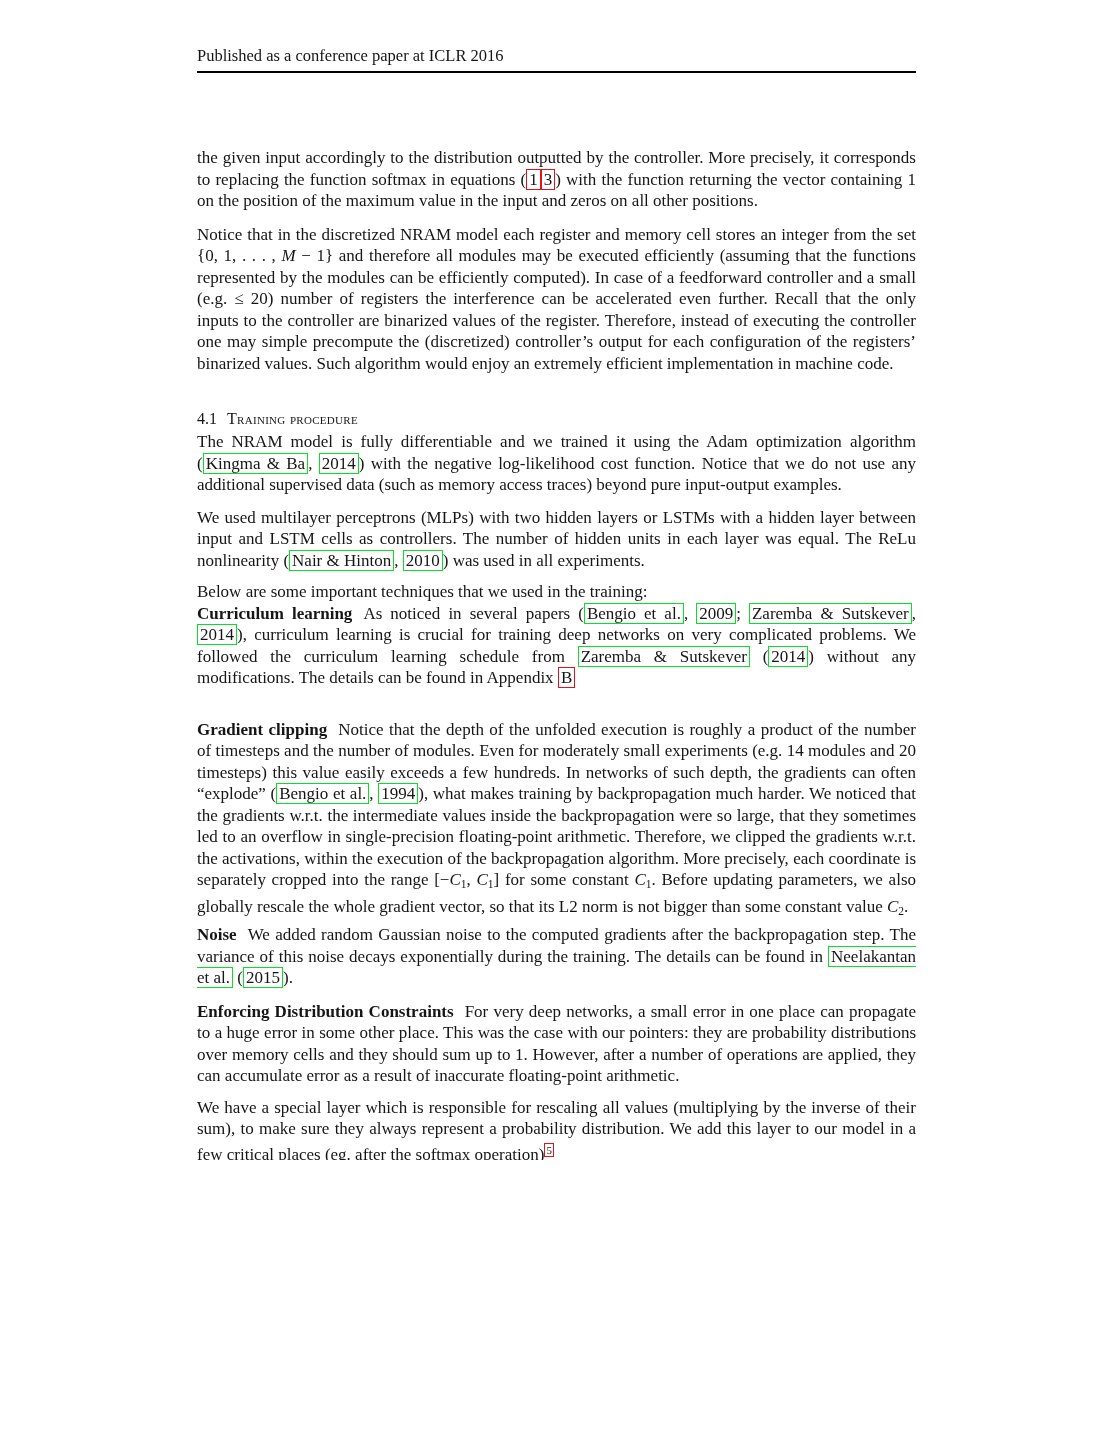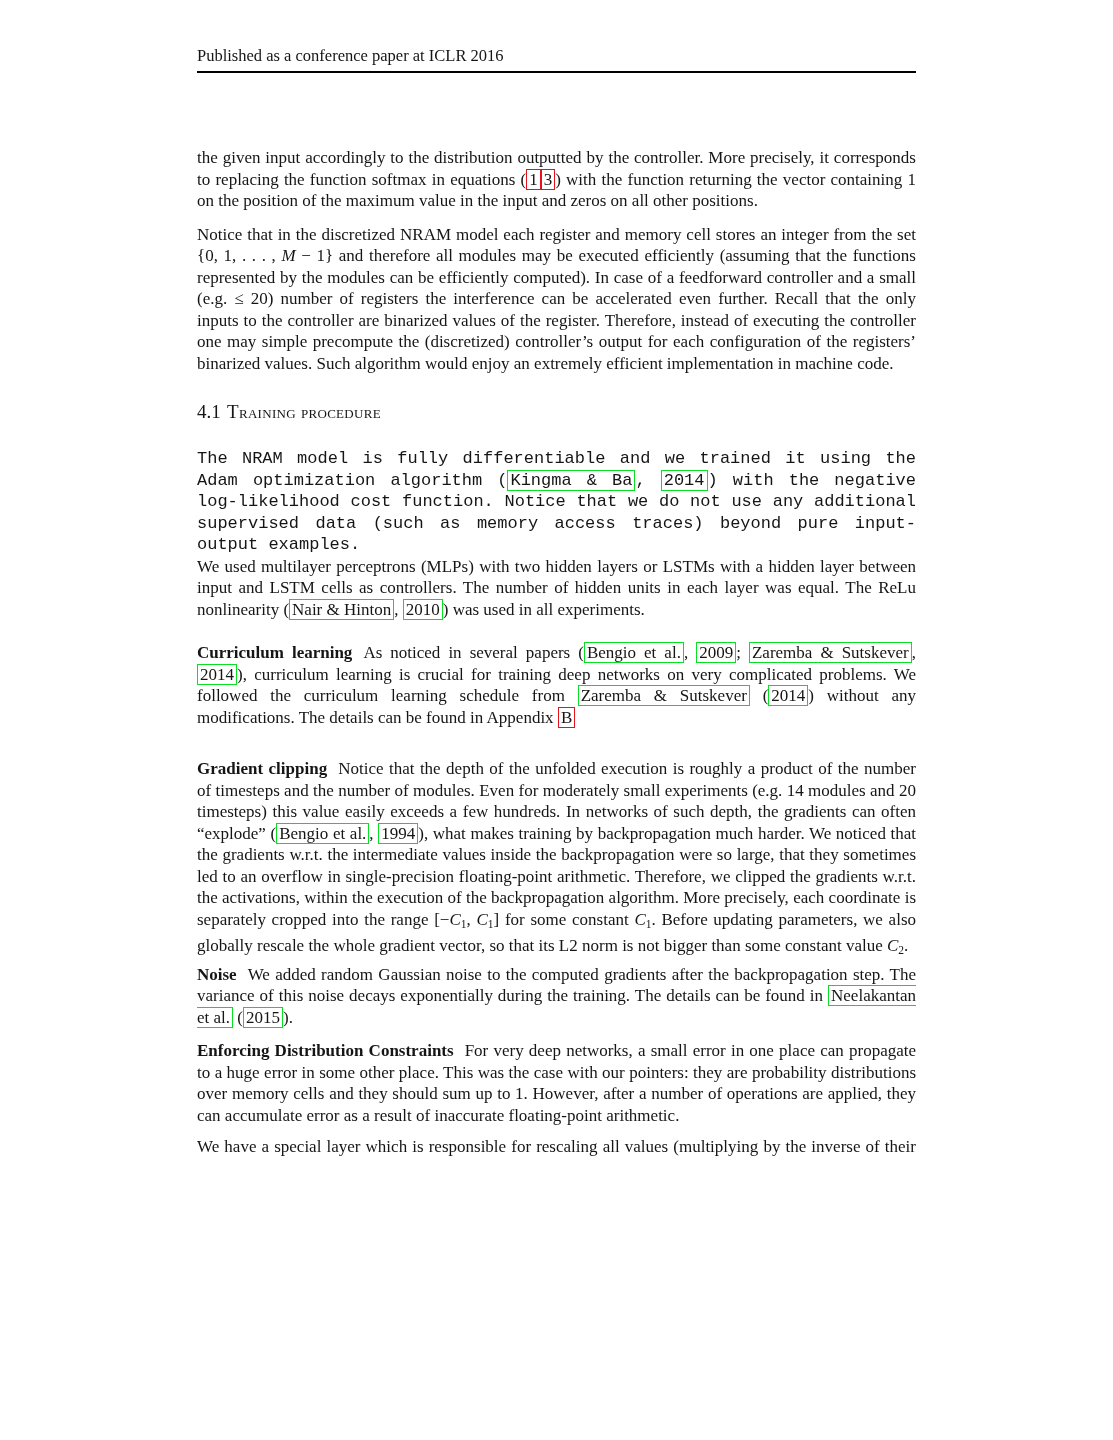--- a/index.html
+++ b/index.html
@@ -14,30 +14,30 @@
     padding: 45px 197px 0 197px;
     overflow: hidden;
   }
   .running-header { font-size: 16.5px; line-height: 21px; }
   .header-rule { border: 0; border-top: 2px solid #000; margin: 5px 0 0 0; }
 
   .para { font-size: 17px; line-height: 21.5px; text-align: justify; }
 
   .sec-heading { margin-top: 30px; font-size: 20.5px; }
   .sec-num { display: inline-block; width: 37px; }
-  .subsec-heading { margin-top: 27px; font-size: 19px; }
+  .subsec-heading { margin-top: 36px; font-size: 16px; }
   .subsec-num { display: inline-block; width: 30px; }
   .smallcaps { font-variant: small-caps; letter-spacing: 0.3px; }
 
   #p-argmax { margin-top: 74px; }
   #p-discretized { margin-top: 12px; }
-  #p-nram-adam { margin-top: 25px; font-family: Liberation Mono, monospace; }
-  #p-mlp { }
+  #p-nram-adam { margin-top: 3px; }
+  #p-mlp { margin-top: 11px; }
   #p-below { margin-top: 10px; }
-  #p-curriculum { margin-top: 22px; }
+  #p-curriculum { }
   #p-gradient { margin-top: 30px; }
   #p-noise { margin-top: 2px; }
   #p-enforcing { margin-top: 12px; }
   #p-rescale { margin-top: 10px; }
 
   .footnote-rule { border: 0; border-top: 1.5px solid #000; width: 263px; margin: 15px 0 0 0; }
   .footnote { margin-top: 5px; font-size: 14.5px; line-height: 20px; text-align: justify; text-indent: 20px; }
   .page-number { margin-top: 26px; text-align: center; font-size: 17px; }
 
   
@@ -62,20 +62,21 @@
   <div class="para" id="p-argmax"><span>the given input accordingly to the distribution outputted by the controller. More precisely, it corresponds to replacing the function </span><span class="seg-bold">softmax</span><span> in equations (</span><span class="seg-link seg-red">1</span><span class="seg-link seg-red">3</span><span>) with the function returning the vector containing 1 on the position of the maximum value in the input and zeros on all other positions.</span></div>
   <div class="para" id="p-discretized"><span>Notice that in the discretized NRAM model each register and memory cell stores an integer from the set {0, 1, . . . , </span><span class="seg-mathit">M</span><span> − 1} and therefore all modules may be executed efficiently (assuming that the functions represented by the modules can be efficiently computed). In case of a feedforward controller and a small (e.g. ≤ 20) number of registers the interference can be accelerated even further. Recall that the only inputs to the controller are binarized values of the register. Therefore, instead of executing the controller one may simple precompute the (discretized) controller’s output for each configuration of the registers’ binarized values. Such algorithm would enjoy an extremely efficient implementation in machine code.</span></div>
 
 
   <div class="subsec-heading">
     <span class="subsec-num">4.1</span><span class="smallcaps">Training procedure</span>
   </div>
 
   <div class="para" id="p-nram-adam"><span>The NRAM model is fully differentiable and we trained it using the Adam optimization algorithm (</span><span class="seg-link seg-green">Kingma &amp; Ba</span><span>, </span><span class="seg-link seg-green">2014</span><span>) with the negative log-likelihood cost function. Notice that we do not use any additional supervised data (such as memory access traces) beyond pure input-output examples.</span></div>
   <div class="para" id="p-mlp"><span>We used multilayer perceptrons (MLPs) with two hidden layers or LSTMs with a hidden layer between input and LSTM cells as controllers. The number of hidden units in each layer was equal. The ReLu nonlinearity (</span><span class="seg-link seg-green">Nair &amp; Hinton</span><span>, </span><span class="seg-link seg-green">2010</span><span>) was used in all experiments.</span></div>
+  <div class="para" id="p-below"><span>Below are some important techniques that we used in the training:</span></div>
   <div class="para" id="p-curriculum"><span class="seg-runin">Curriculum learning</span><span>As noticed in several papers (</span><span class="seg-link seg-green">Bengio et al.</span><span>, </span><span class="seg-link seg-green">2009</span><span>; </span><span class="seg-link seg-green">Zaremba &amp; Sutskever</span><span>, </span><span class="seg-link seg-green">2014</span><span>), curriculum learning is crucial for training deep networks on very complicated problems. We followed the curriculum learning schedule from </span><span class="seg-link seg-green">Zaremba &amp; Sutskever</span><span> (</span><span class="seg-link seg-green">2014</span><span>) without any modifications. The details can be found in Appendix </span><span class="seg-link seg-red">B</span></div>
   <div class="para" id="p-gradient"><span class="seg-runin">Gradient clipping</span><span>Notice that the depth of the unfolded execution is roughly a product of the number of timesteps and the number of modules. Even for moderately small experiments (e.g. 14 modules and 20 timesteps) this value easily exceeds a few hundreds. In networks of such depth, the gradients can often “explode” (</span><span class="seg-link seg-green">Bengio et al.</span><span>, </span><span class="seg-link seg-green">1994</span><span>), what makes training by backpropagation much harder. We noticed that the gradients w.r.t. the intermediate values inside the backpropagation were so large, that they sometimes led to an overflow in single-precision floating-point arithmetic. Therefore, we clipped the gradients w.r.t. the activations, within the execution of the backpropagation algorithm. More precisely, each coordinate is separately cropped into the range [−</span><span class="seg-mathit">C</span><span class="seg-msub">1</span><span>, </span><span class="seg-mathit">C</span><span class="seg-msub">1</span><span>] for some constant </span><span class="seg-mathit">C</span><span class="seg-msub">1</span><span>. Before updating parameters, we also globally rescale the whole gradient vector, so that its L2 norm is not bigger than some constant value </span><span class="seg-mathit">C</span><span class="seg-msub">2</span><span>.</span></div>
   <div class="para" id="p-noise"><span class="seg-runin">Noise</span><span>We added random Gaussian noise to the computed gradients after the backpropagation step. The variance of this noise decays exponentially during the training. The details can be found in </span><span class="seg-link seg-green">Neelakantan et al.</span><span> (</span><span class="seg-link seg-green">2015</span><span>).</span></div>
   <div class="para" id="p-enforcing"><span class="seg-runin">Enforcing Distribution Constraints</span><span>For very deep networks, a small error in one place can propagate to a huge error in some other place. This was the case with our pointers: they are probability distributions over memory cells and they should sum up to 1. However, after a number of operations are applied, they can accumulate error as a result of inaccurate floating-point arithmetic.</span></div>
   <div class="para" id="p-rescale"><span>We have a special layer which is responsible for rescaling all values (multiplying by the inverse of their sum), to make sure they always represent a probability distribution. We add this layer to our model in a few critical places (eg. after the softmax operation)</span><span class="seg-rsup">5</span></div>
 
   <hr class="footnote-rule">
 
   <div class="page-number">6</div>
 

